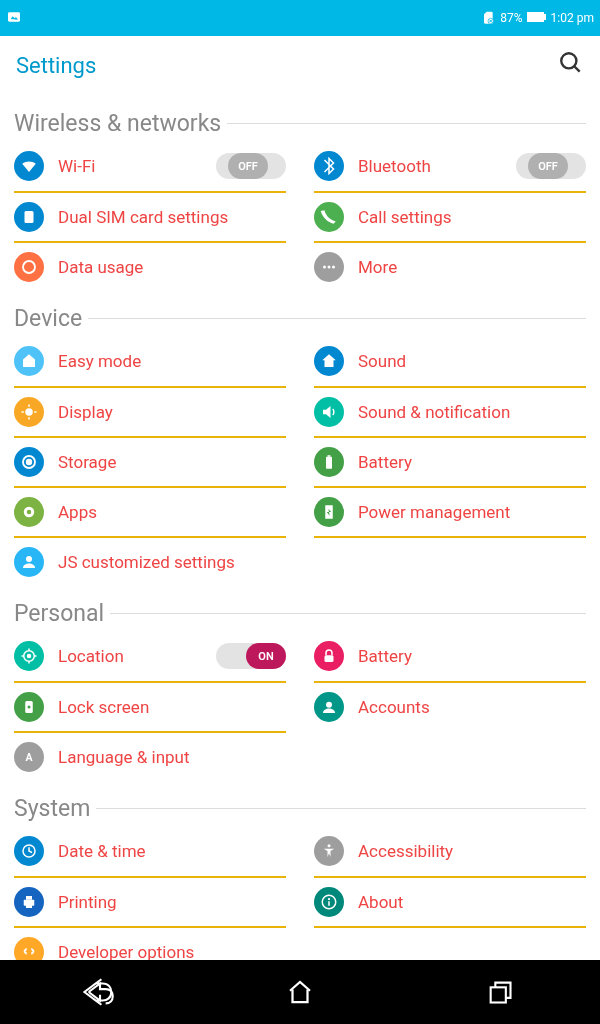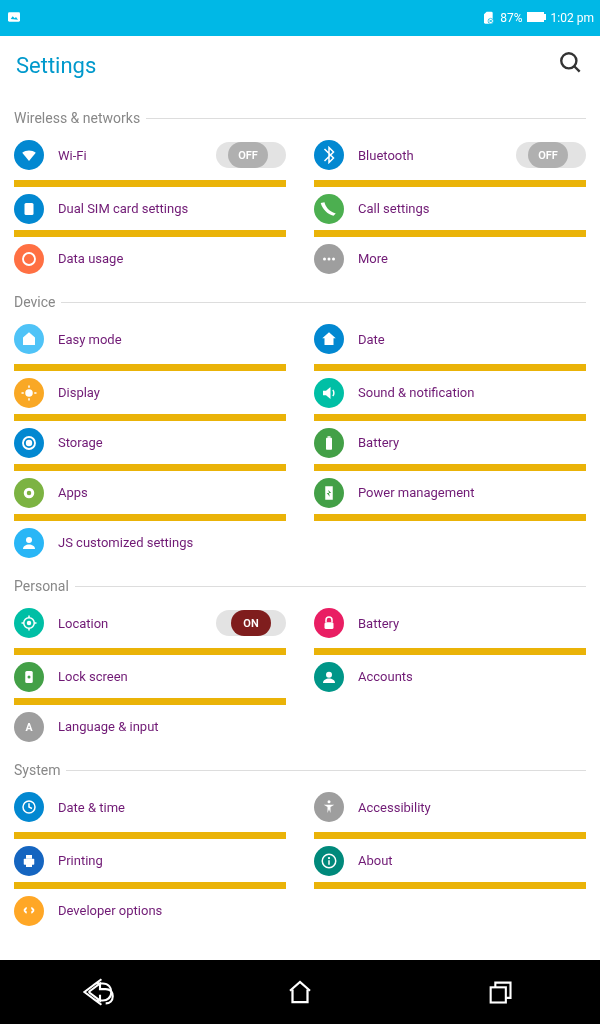--- a/index.html
+++ b/index.html
@@ -10,33 +10,33 @@
 .status-right { display: flex; align-items: center; gap: 4px; }
 .status-icon { width: 16px; height: 16px; }
 
 .header { display: flex; align-items: center; justify-content: space-between; padding: 14px 16px 10px 16px; }
 .header-title { color: #0099cc; font-size: 22px; font-weight: 400; }
 .search-icon { width: 26px; height: 26px; }
 
 .content { padding: 6px 14px 0 14px; height: 936px; overflow: hidden; }
 
 .section-title-wrap { display: flex; align-items: center; margin-top: 14px; margin-bottom: 4px; gap: 6px; }
-.section-title { color: #888; font-size: 14px; font-weight: 400; flex-shrink: 0; }
+.section-title { color: #888; font-size: 23px; font-weight: 400; flex-shrink: 0; }
 .section-line { flex: 1; height: 1px; background: #ddd; }
 
 .grid { display: grid; grid-template-columns: 1fr 1fr; column-gap: 28px; }
 
-.row { display: flex; align-items: center; height: 50px; border-top: 7px solid #eab308; gap: 14px; }
+.row { display: flex; align-items: center; height: 50px; border-top: 2px solid #eab308; gap: 14px; }
 .row.first { border-top: none; }
 .row-icon { width: 30px; height: 30px; border-radius: 50%; flex-shrink: 0; display: flex; align-items: center; justify-content: center; }
-.row-label { flex: 1; font-size: 13px; color: #701a75; }
+.row-label { flex: 1; font-size: 17px; color: #ef4444; }
 
 .toggle { width: 70px; height: 26px; border-radius: 13px; background: #e3e3e3; display: flex; align-items: center; position: relative; }
 .toggle .knob { position: absolute; width: 40px; height: 26px; border-radius: 13px; display: flex; align-items: center; justify-content: center; font-size: 11px; font-weight: 600; color: #fff; background: #b0b0b0; left: 12px; }
-.toggle.on .knob { left: auto; right: 15px; background: #7f1d1d; }
+.toggle.on .knob { left: auto; right: 0; background: #be185d; }
 
 .navbar { position: absolute; bottom: 0; left: 0; width: 600px; height: 64px; background: #000; display: flex; align-items: center; justify-content: space-around; }
 .nav-btn { width: 36px; height: 36px; display: flex; align-items: center; justify-content: center; }
 
 .ic { width: 18px; height: 18px; }
 </style>
 </head>
 <body>
 
 <div class="status-bar">
@@ -154,21 +154,21 @@
           </svg>
         </span>
       <span class="row-label">Easy mode</span>
     </div>
     <div class="row first">
       <span class="row-icon" style="background:#0288d1">
           <svg class="ic" viewBox="0 0 24 24" fill="#fff">
             <path d="M12 3l9 8h-3v9H6v-9H3z"></path>
           </svg>
         </span>
-      <span class="row-label">Date</span>
+      <span class="row-label">Sound</span>
     </div>
     <div class="row">
       <span class="row-icon" style="background:#f9a825">
           <svg class="ic" viewBox="0 0 24 24" fill="#fff">
             <circle cx="12" cy="12" r="5"></circle>
             <g stroke="#fff" stroke-width="2">
               <line x1="12" y1="2" x2="12" y2="5"></line>
               <line x1="12" y1="19" x2="12" y2="22"></line>
               <line x1="2" y1="12" x2="5" y2="12"></line>
               <line x1="19" y1="12" x2="22" y2="12"></line>

